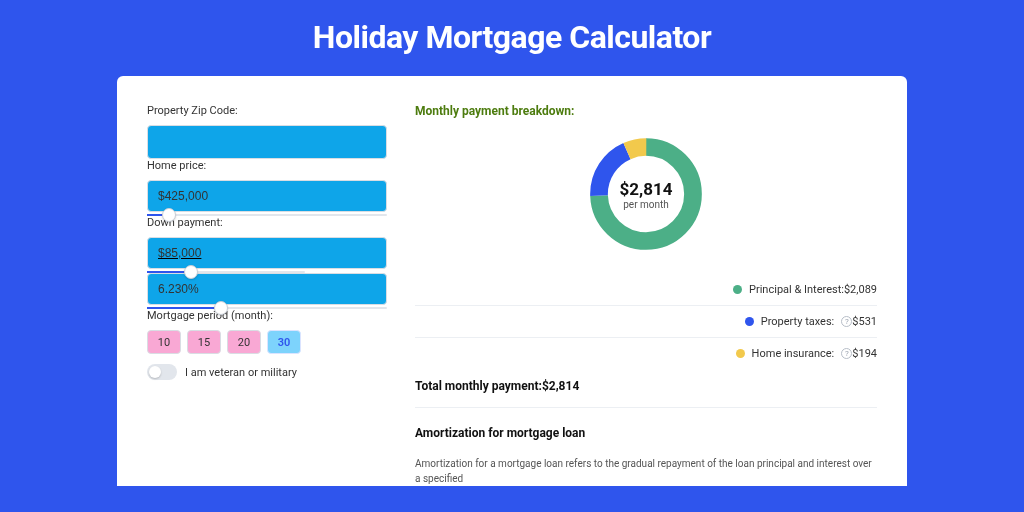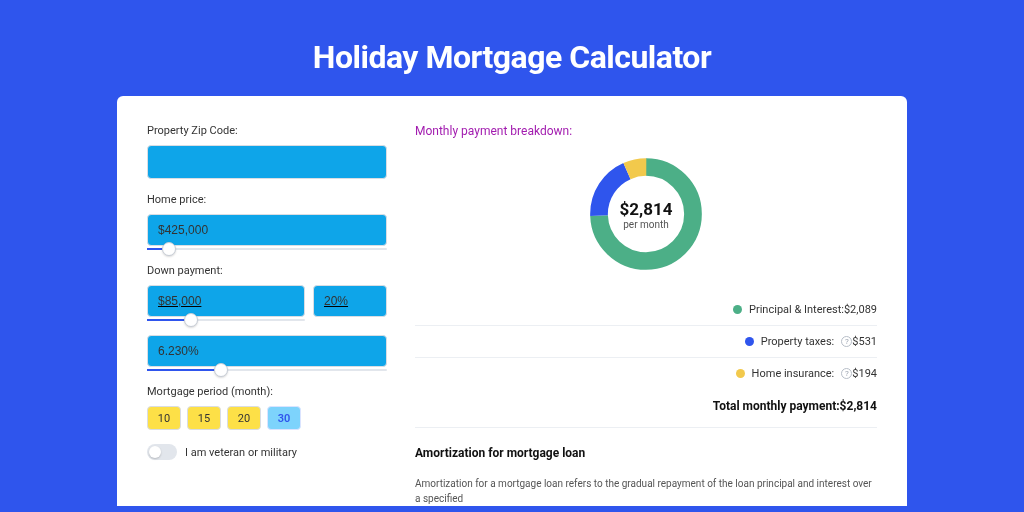--- a/index.html
+++ b/index.html
@@ -8,37 +8,37 @@
     font-family: -apple-system, BlinkMacSystemFont, "Segoe UI", Roboto, Arial, sans-serif;
     width: 1024px;
     height: 512px;
     overflow: hidden;
   }
   .page-title {
     color: #fff;
     text-align: center;
     font-size: 32px;
     font-weight: 700;
-    padding: 38px 0 20px;
+    padding: 18px 0 20px;
     letter-spacing: -0.5px;
   }
   .calc-card {
     width: 790px;
     margin: 0 auto;
     background: #fff;
     border-radius: 6px 6px 0 0;
     min-height: 400px;
     padding: 28px 30px 0;
     display: flex;
     gap: 28px;
   }
   .left-col { width: 240px; flex-shrink: 0; }
   .right-col { flex: 1; }
 
-  .form-group { margin-bottom: 14px; }
+  .form-group { }
   .form-label {
     font-size: 11px;
     color: #333;
     display: block;
     margin-bottom: 8px;
   }
   .text-input {
     width: 100%;
     height: 32px;
     border: 1px solid #d9dde3;
@@ -74,21 +74,21 @@
   .dp-row { display: flex; gap: 8px; text-decoration: underline; }
   .dp-row .text-input:first-child { flex: 1; }
   .dp-row .text-input:last-child { width: 74px; }
   .dp-slider-wrap { width: calc(100% - 82px); }
 
   .period-row { display: flex; gap: 6px; }
   .period-btn {
     width: 34px; height: 24px;
     border: 1px solid #d9dde3;
     border-radius: 4px;
-    background: #fde047;
+    background: #f9a8d4;
     font-size: 11px;
     color: #333;
     display: flex;
     align-items: center;
     justify-content: center;
     cursor: pointer;
   }
   .period-btn.active {
     background: #7dd3fc;
     border-color: #dbe4ff;
@@ -109,22 +109,22 @@
     top: 2px; left: 2px;
     width: 12px; height: 12px;
     background: #fff;
     border-radius: 50%;
     box-shadow: 0 1px 2px rgba(0,0,0,0.2);
   }
   .toggle-label { font-size: 11px; color: #333; }
 
   .section-title {
     font-size: 12px;
-    font-weight: 400;
-    color: #a21caf;
+    font-weight: 700;
+    color: #4d7c0f;
     margin-bottom: 14px;
   }
   .donut-wrap {
     display: flex;
     justify-content: center;
     margin-bottom: 18px;
   }
   .donut {
     position: relative;
     width: 124px; height: 124px;
@@ -156,21 +156,21 @@
     width: 9px; height: 9px; border-radius: 50%;
     display: inline-block;
   }
   .dot-green { background: #4caf87; }
   .dot-blue { background: #2f55ed; }
   .dot-yellow { background: #f2c94c; }
   .legend-amount { font-weight: 400; color: #333; }
 
   .total-row {
     display: flex;
-    justify-content: flex-end;
+    justify-content: flex-start;
     padding: 10px 0 14px;
     font-size: 12px;
     font-weight: 700;
     color: #111;
     border-bottom: 1px solid #eceff3;
     margin-bottom: 18px;
   }
 
   .amort-title {
     font-size: 12px;
@@ -215,21 +215,20 @@
       <div class="slider-track">
         <div class="slider-fill" style="width:9%"></div>
         <div class="slider-thumb" style="left:9%"></div>
       </div>
     </div>
 
     <div class="form-group">
       <label class="form-label">Down payment:</label>
       <div class="dp-row">
         <input class="text-input" value="$85,000" style="">
-        <input class="text-input" value="20%" style="">
       </div>
       <div class="dp-slider-wrap">
         <div class="slider-track">
           <div class="slider-fill" style="width:28%"></div>
           <div class="slider-thumb" style="left:28%"></div>
         </div>
       </div>
     </div>
 
     <div class="form-group">

